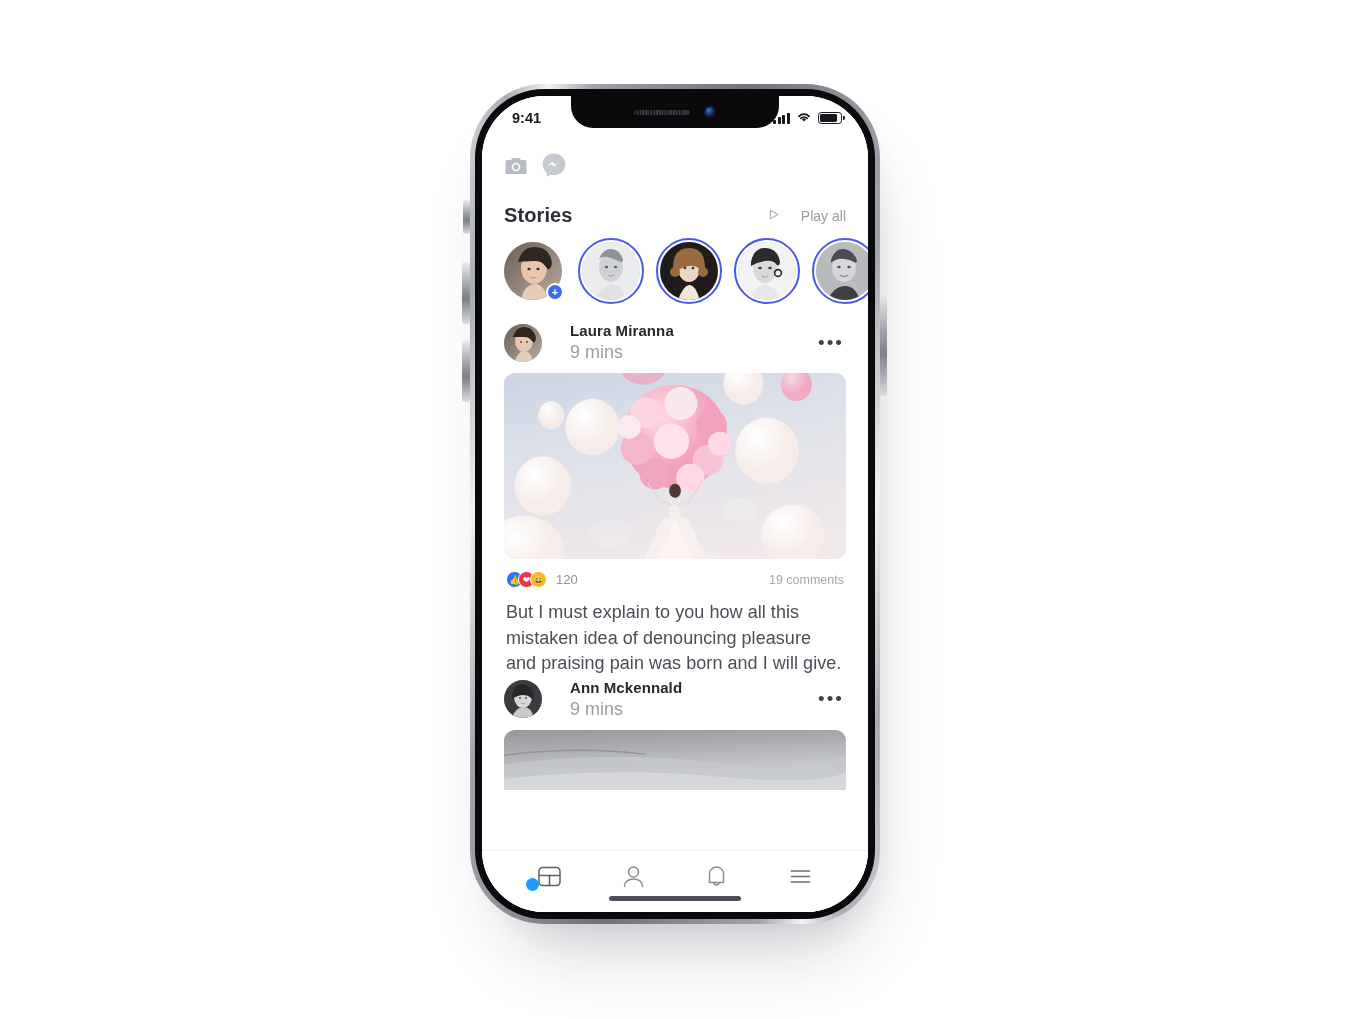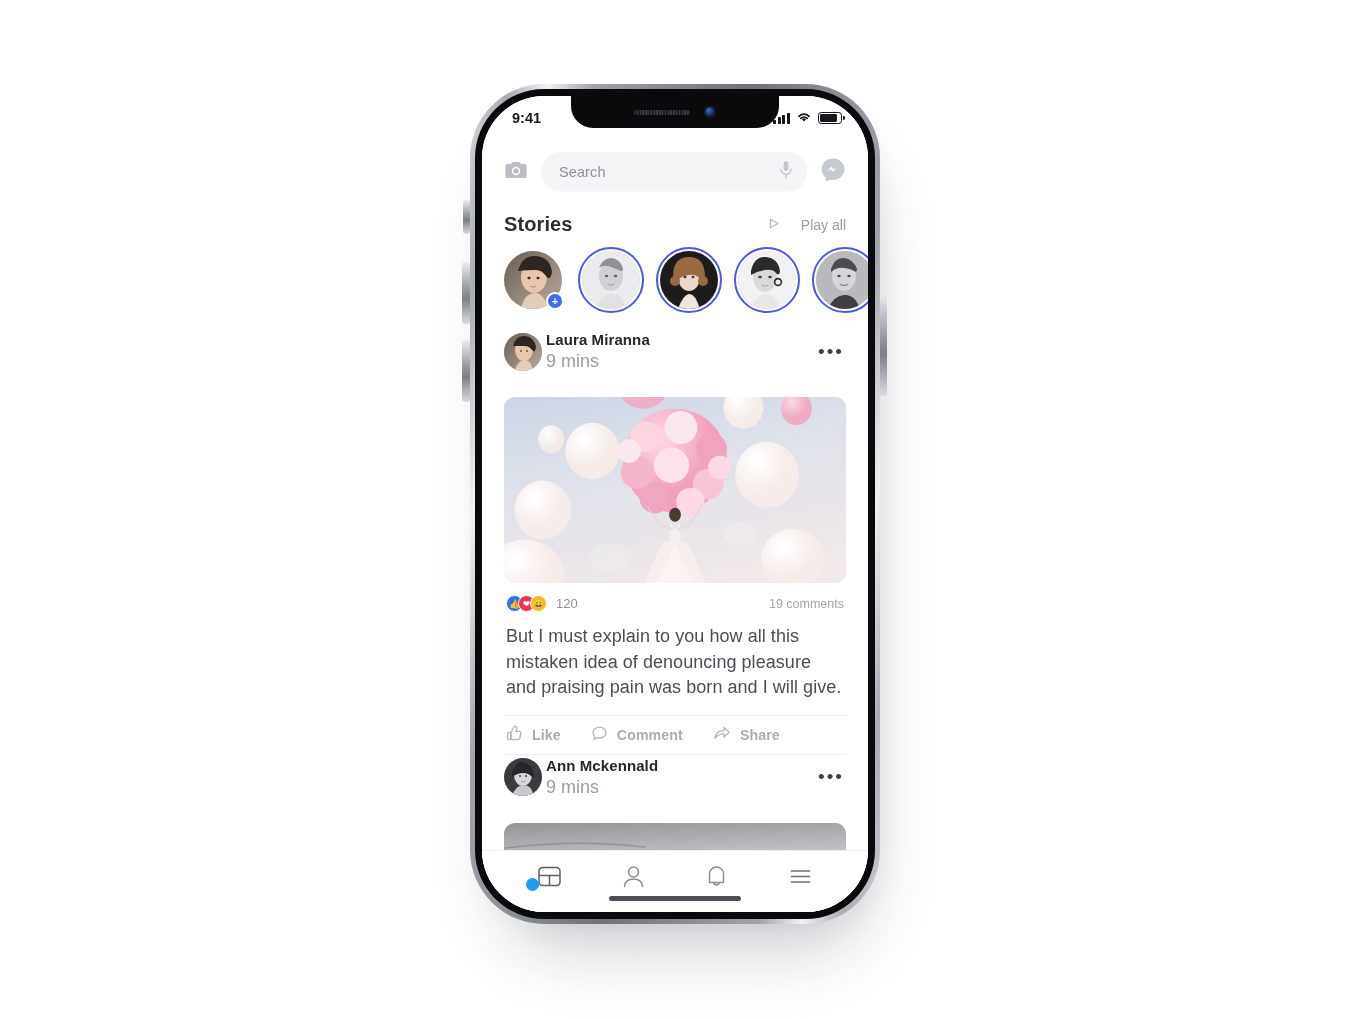--- a/index.html
+++ b/index.html
@@ -101,21 +101,21 @@
   .story .ring{ position:absolute; inset:-4px; border-radius:50%; border:2px solid #4a5ae8; }
   .story .ph{ position:absolute; inset:0; border-radius:50%; overflow:hidden;
               background:#d7d9de; }
   .story .ph svg{ display:block; width:100%; height:100%; }
   #story-add{ position:absolute; right:-2px; bottom:-1px; width:18px; height:18px; border-radius:50%;
               background:#3a6df0; border:2px solid #fff; color:#fff; font-size:11px;
               line-height:14px; text-align:center; font-weight:700; }
 
   
   .post{ padding:0 22px; margin-top:16px; }
-  .post-head{ display:flex; align-items:center; gap:4px; padding-bottom:25px; }
+  .post-head{ display:flex; align-items:center; gap:28px; padding-bottom:10px; }
   .avatar{ width:38px; height:38px; border-radius:50%; overflow:hidden; flex:0 0 auto; background:#ccc; }
   .avatar svg{ display:block; width:100%; height:100%; }
   .post-meta{ flex:1; }
   .post-author{ font-size:15px; font-weight:700; color:#24272e; letter-spacing:.1px; }
   .post-time{ font-size:18px; color:#9a9da4; margin-top:3px; }
   .post-more{ color:#3c4049; font-size:19px; letter-spacing:2px; line-height:10px; padding:6px 2px; }
 
   .post-media{ border-radius:11px; overflow:hidden; height:186px; background:#dfe3ea; }
   .post-media svg{ display:block; width:100%; height:100%; }
   .post-media.tall{ height:60px; border-radius:11px 11px 0 0; }
@@ -204,30 +204,20 @@
           <div id="scroll-area">
 
             <div id="search-row">
               <span id="camera-icon">
                 <svg width="24" height="21" viewBox="0 0 24 21">
                   <path d="M3 5h4l1.6-2h6.8L17 5h4a1.6 1.6 0 0 1 1.6 1.6v10.8A1.6 1.6 0 0 1 21 19H3a1.6 1.6 0 0 1-1.6-1.6V6.6A1.6 1.6 0 0 1 3 5z" fill="#b9bcc3"></path>
                   <circle cx="12" cy="12" r="4.2" fill="#fff"></circle>
                   <circle cx="12" cy="12" r="2.7" fill="#b9bcc3"></circle>
                 </svg>
               </span>
-              <div id="search-field">
-                <span id="search-placeholder">Search</span>
-                <span>
-                  <svg width="14" height="19" viewBox="0 0 14 19">
-                    <rect x="4.6" y="1.3" width="4.8" height="9.6" rx="2.4" fill="#c2c5cb"></rect>
-                    <path d="M2 9.2a5 5 0 0 0 10 0" stroke="#c2c5cb" stroke-width="1.5" fill="none" stroke-linecap="round"></path>
-                    <path d="M7 14.3v3.2" stroke="#c2c5cb" stroke-width="1.5" stroke-linecap="round"></path>
-                  </svg>
-                </span>
-              </div>
               <span id="messenger-icon">
                 <svg width="26" height="26" viewBox="0 0 26 26">
                   <path d="M13 1.6C6.6 1.6 1.6 6.3 1.6 12.3c0 3.4 1.6 6.4 4.2 8.4v4.1l3.9-2.1c1 .3 2.1.4 3.3.4 6.4 0 11.4-4.7 11.4-10.8S19.4 1.6 13 1.6z" fill="#c6c9cf"></path>
                   <path d="M6.4 14.8 11.1 9.8l2.9 2.6 3.8-2.6-4.6 5-2.9-2.6z" fill="#fff"></path>
                 </svg>
               </span>
             </div>
 
             <div id="stories-head">
               <div id="stories-title">Stories</div>
@@ -414,47 +404,20 @@
                     <span class="pill love">❤</span>
                     <span class="pill haha">😀</span>
                   </div>
                   <span class="react-count">120</span>
                 </div>
                 <span class="comment-count">19 comments</span>
               </div>
 
               <div class="post-text">But I must explain to you how all this mistaken idea of denouncing pleasure and praising pain was born and I will give.</div>
 
-              <div class="action-bar">
-                <div class="action">
-                  <span>
-                    <svg width="17" height="17" viewBox="0 0 17 17">
-                      <path d="M5 7.3 8.2 1.6a1.6 1.6 0 0 1 2.6 1.5L10 6.4h3.4a1.5 1.5 0 0 1 1.5 1.8l-1 5a1.6 1.6 0 0 1-1.6 1.3H5z" fill="none" stroke="#b3b6bc" stroke-width="1.3" stroke-linejoin="round"></path>
-                      <rect x="1.5" y="7.3" width="3.5" height="7.2" rx="1" fill="none" stroke="#b3b6bc" stroke-width="1.3"></rect>
-                    </svg>
-                  </span>
-                  <span>Like</span>
-                </div>
-                <div class="action">
-                  <span>
-                    <svg width="17" height="17" viewBox="0 0 17 17">
-                      <path d="M8.5 2.2c3.6 0 6.5 2.4 6.5 5.4S12.1 13 8.5 13c-.8 0-1.5-.1-2.2-.3l-3.4 1.8.9-2.8C2.6 10.7 2 9.4 2 7.6c0-3 2.9-5.4 6.5-5.4z" fill="none" stroke="#b3b6bc" stroke-width="1.3" stroke-linejoin="round"></path>
-                    </svg>
-                  </span>
-                  <span>Comment</span>
-                </div>
-                <div class="action">
-                  <span>
-                    <svg width="18" height="17" viewBox="0 0 18 17">
-                      <path d="M1.8 13.5C2.4 8 5.8 5.6 11 5.6V2.4l5.2 4.8L11 12v-3.2c-4 0-7 1.4-9.2 4.7z" fill="none" stroke="#b3b6bc" stroke-width="1.3" stroke-linejoin="round"></path>
-                    </svg>
-                  </span>
-                  <span>Share</span>
-                </div>
-              </div>
             </div>
 
             <div class="post" style="margin-top:2px;">
               <div class="post-head">
                 <div class="avatar">
                   <svg viewBox="0 0 38 38" preserveAspectRatio="xMidYMid slice">
                     <rect width="38" height="38" fill="#3a3b3f"></rect>
                     <ellipse cx="19" cy="17" rx="9" ry="11" fill="#d6d7d9"></ellipse>
                     <path d="M8 15q3-12 11-11t11 12q0 5-3 2t-8-3-11 4z" fill="#262729"></path>
                     <ellipse cx="16" cy="18" rx="1.1" ry=".9" fill="#4e4f52"></ellipse>

